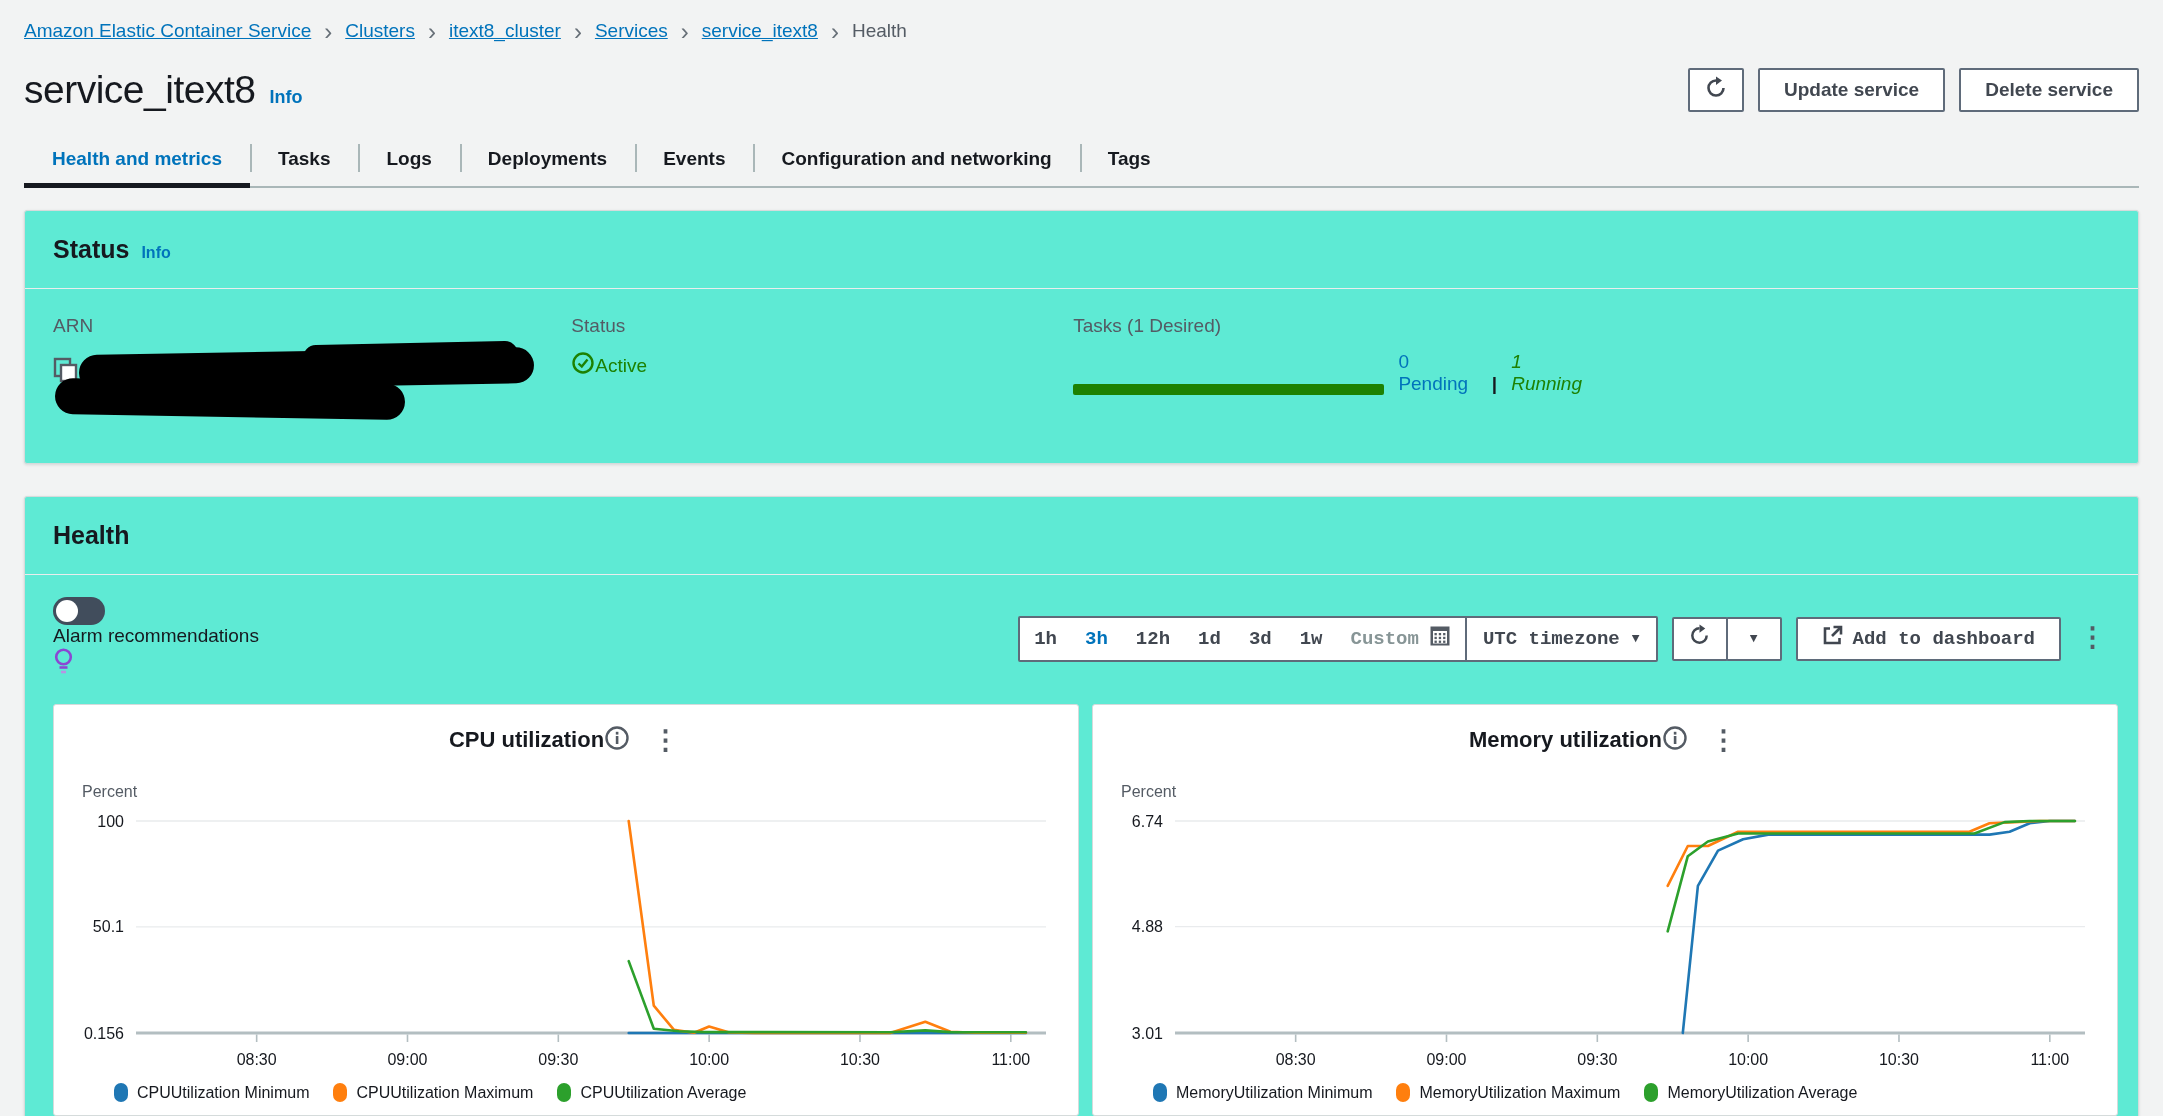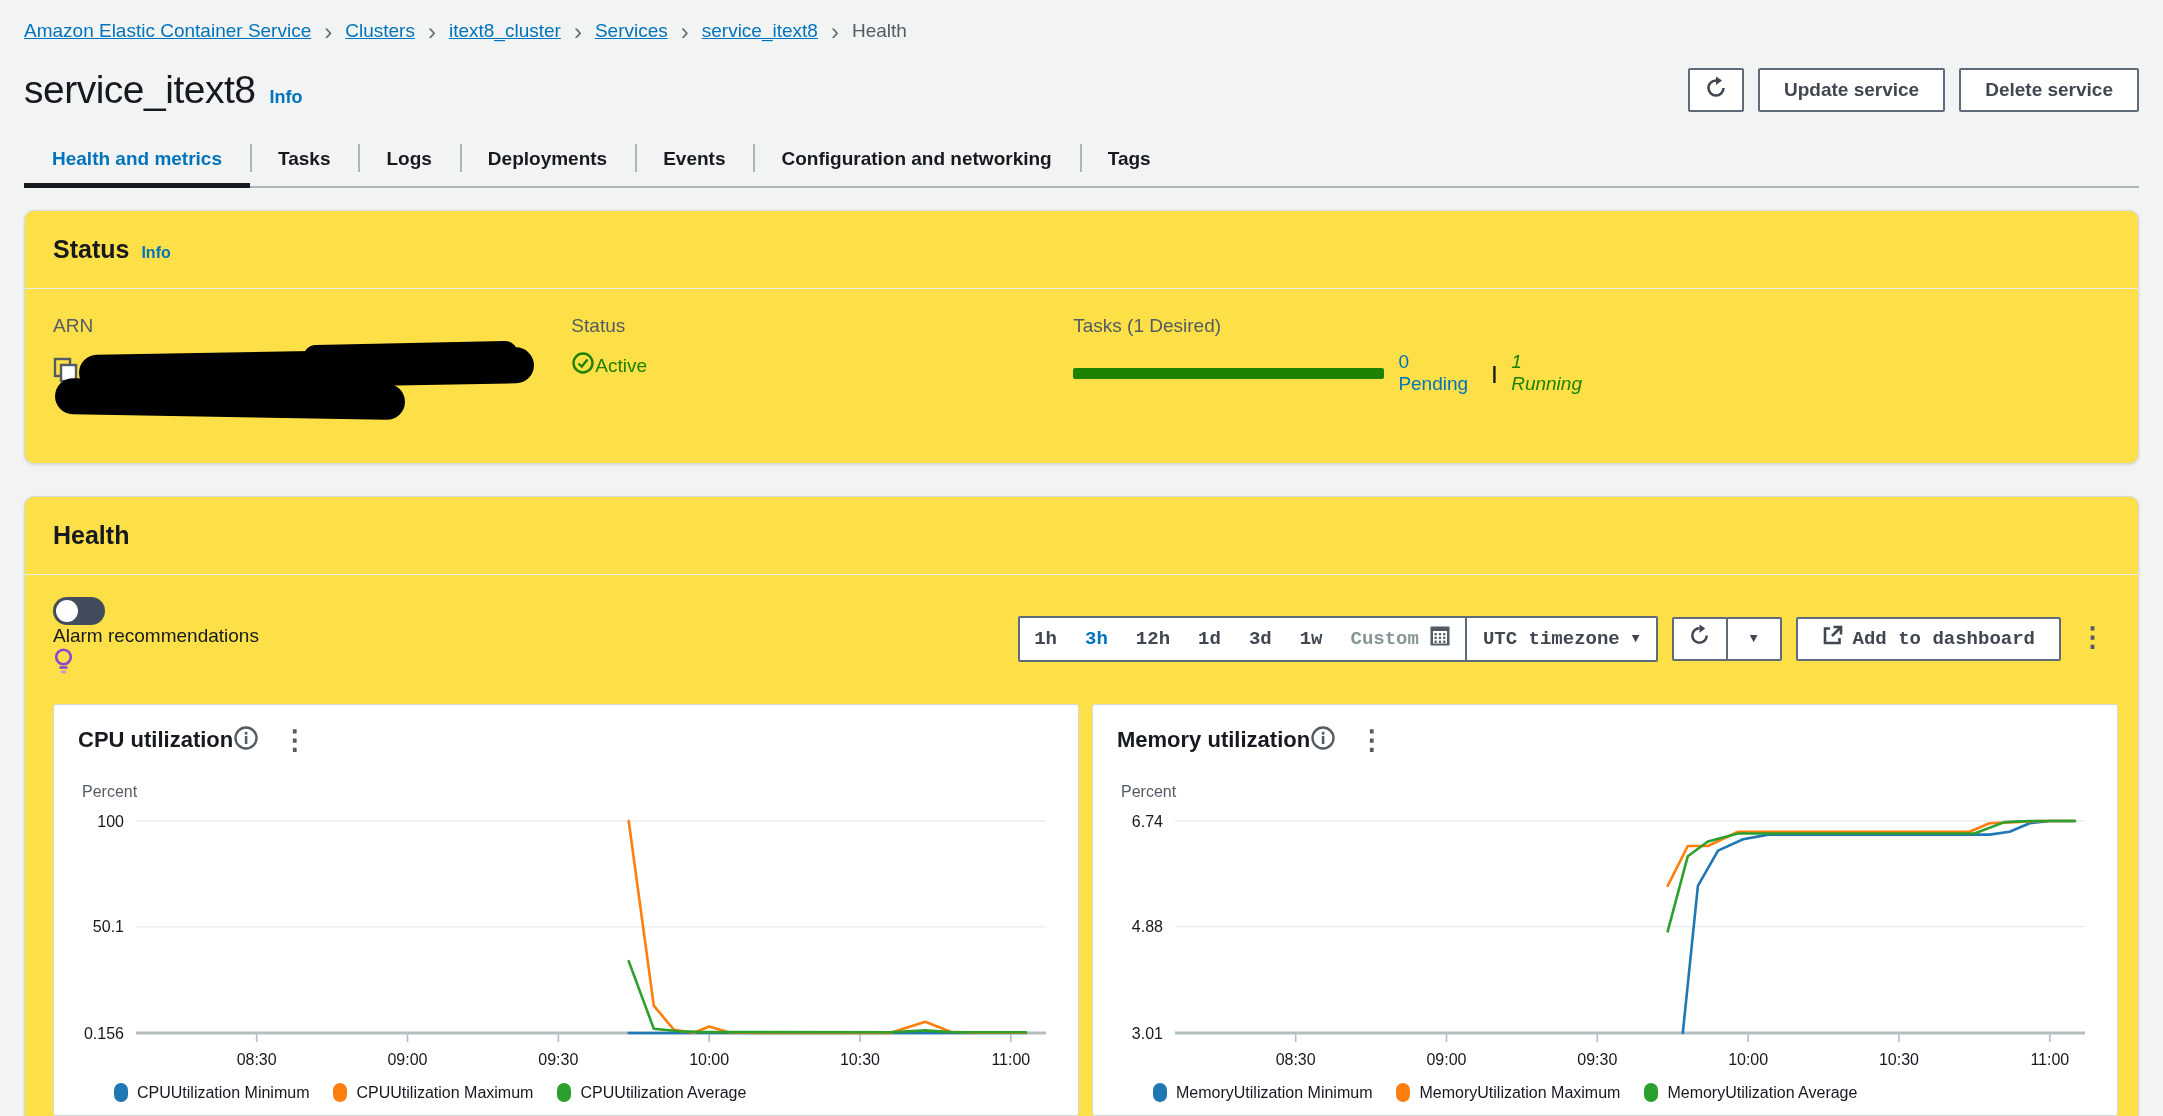--- a/index.html
+++ b/index.html
@@ -27,37 +27,37 @@
          font-family:inherit; font-size:19px; font-weight:700; color:#414750;
          padding:0 24px; cursor:pointer; display:flex; align-items:center; gap:10px; }
   .btn-icon-only { width:56px; padding:0; justify-content:center; }
   
   .tabs { display:flex; margin:28px 24px 0 24px; border-bottom:2px solid #aab7b8; }
   .tab { position:relative; padding:8px 28px 16px 28px; font-size:19px; font-weight:700; color:#16191f; cursor:pointer; white-space:nowrap; }
   .tab:not(:first-child)::before { content:""; position:absolute; left:0; top:4px; width:2px; height:28px; background:#aab7b8; }
   .tab.active { color:#0073bb; }
   .tab.active::after { content:""; position:absolute; left:0; right:0; bottom:-2px; height:5px; background:#16191f; }
   
-  .card { background:#fde047; border:1px solid #d5dbdb; border-radius:10px; margin:9px 24px;
+  .card { background:#5eead4; border:1px solid #d5dbdb; border-radius:3px; margin:9px 24px;
           box-shadow:0 1px 3px rgba(0,28,36,0.12); }
   .card-header { padding:24px 28px; border-bottom:1px solid #eaeded; display:flex; align-items:baseline; gap:12px; }
   .card-title { font-size:25px; font-weight:700; color:#16191f; }
   .card-header .info-link { font-size:16px; }
   
   #status-card { margin-top:22px; }
   .status-body { display:grid; grid-template-columns:25.2% 24.4% 25.2% 1fr; padding:26px 28px 40px 28px; }
   .field-label { font-size:19px; color:#545b64; margin-bottom:14px; }
   .arn-area { position:relative; height:72px; }
   .copy-icon { position:absolute; left:0; top:6px; }
   .redact { position:absolute; background:#000; }
   .redact-1 { left:26px; top:0; width:455px; height:36px; border-radius:18px; transform:rotate(-1deg); }
   .redact-1b { left:250px; top:-8px; width:215px; height:26px; border-radius:13px; transform:rotate(-1.2deg); }
   .redact-2 { left:2px; top:30px; width:350px; height:36px; border-radius:18px; transform:rotate(1deg); }
   .green-value { display:flex; align-items:center; color:#1d8102; font-size:19px; }
-  .tasks-row { display:flex; align-items:center; gap:14px; font-size:19px; }
+  .tasks-row { display:flex; align-items:flex-end; gap:14px; font-size:19px; }
   .progress { width:335px; height:11px; background:#1d8102; border-radius:2px; }
   .pending-text { color:#0073bb; }
   .tasks-sep { color:#16191f; font-weight:700; }
   .running-text { color:#1d8102;font-style:italic; }
   
   #health-card { margin-top:32px; }
   .controls-row { display:flex; justify-content:space-between; align-items:center; padding:22px 28px 18px 28px; }
   .toggle-wrap { display:flex; gap:0; font-size:19px; color:#16191f;flex-direction:column; }
   .toggle { width:52px; height:28px; background:#414d5c; border-radius:14px; position:relative; cursor:pointer; flex:0 0 auto; }
   .toggle .knob { position:absolute; left:3px; top:3px; width:22px; height:22px; background:#fff; border-radius:50%; }
@@ -69,21 +69,21 @@
   .cal-icon { margin:0 14px 0 2px; cursor:pointer; }
   .vdiv { width:2px; align-self:stretch; background:#5f6b7a; }
   .tz-section { display:flex; align-items:center; gap:12px; padding:0 16px; font-size:19px; font-weight:700; color:#414750; cursor:pointer; }
   .caret-down { font-size:13px; color:#414750; }
   .split-group { display:flex; }
   .split-group .btn + .btn { margin-left:-2px; }
   .kebab { font-size:27px; color:#545b64; font-weight:700; letter-spacing:0; padding:0 4px; cursor:pointer; line-height:20px; }
   
   .charts-row { display:flex; gap:13px; padding:6px 28px 42px 28px; }
   .chart-card { flex:1; background:#fff; border:1px solid #d5dbdb; border-radius:3px; padding:20px 24px; height:412px; }
-  .chart-head { display:flex; justify-content:flex-start; align-items:center; }
+  .chart-head { display:flex; justify-content:center; align-items:center; }
   .chart-title { font-size:22px; font-weight:700; color:#16191f; }
   .chart-head-icons { display:flex; align-items:center; gap:18px; }
   .ylabel { font-size:16px; color:#545b64; margin:28px 0 0 4px; }
   svg.chart { display:block; margin-top:4px; }
   svg.chart text { font-family:"Liberation Sans", sans-serif; font-size:16px; fill:#16191f; }
   .legend { display:flex; gap:24px; margin:8px 0 0 36px; }
   .legend-item { display:flex; align-items:center; gap:9px; font-size:16px; color:#16191f; }
   .legend-swatch { width:14px; height:19px; border-radius:7px; }
 </style>
 </head>

